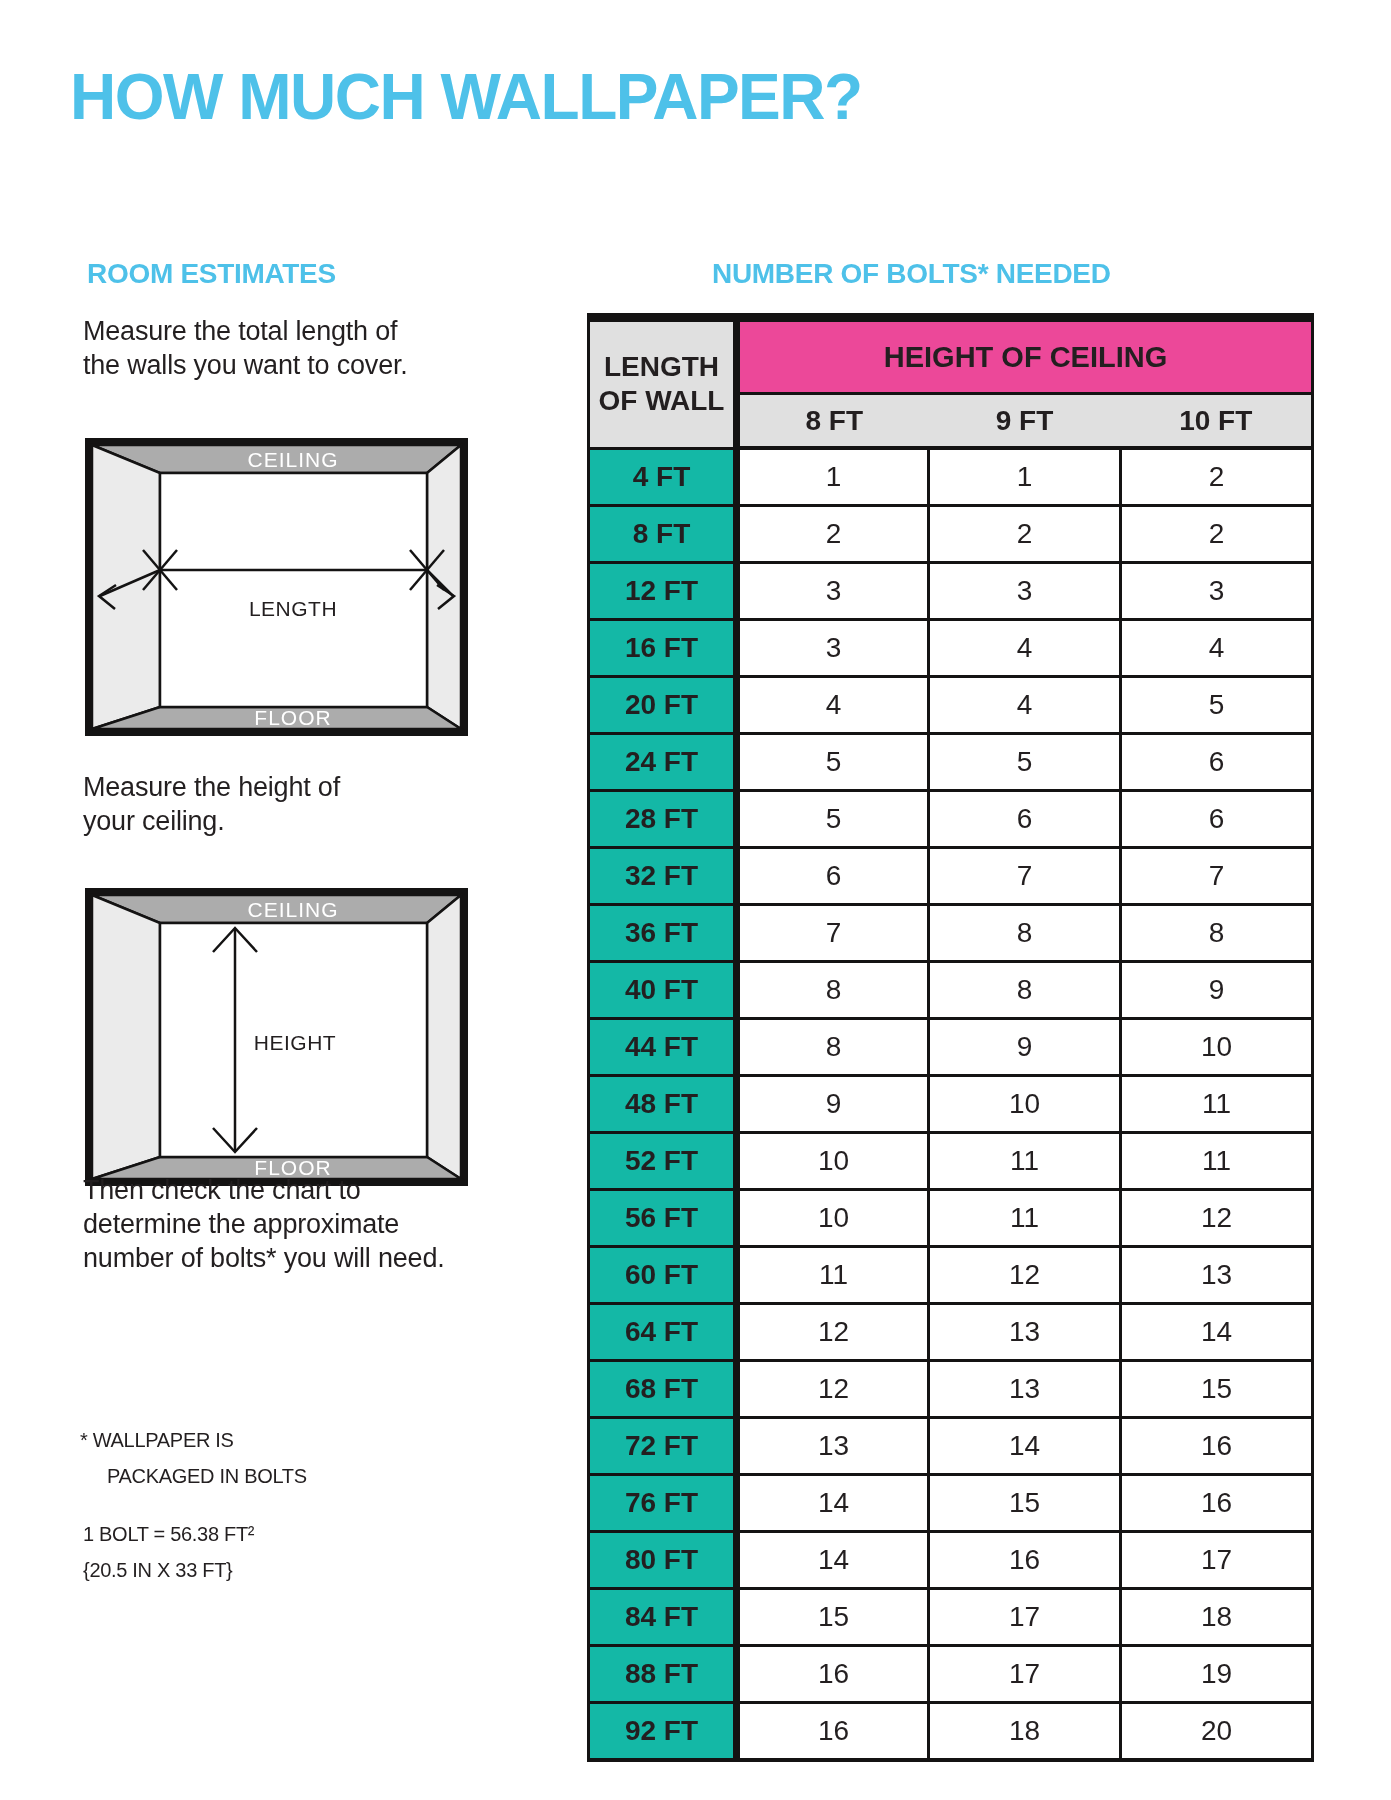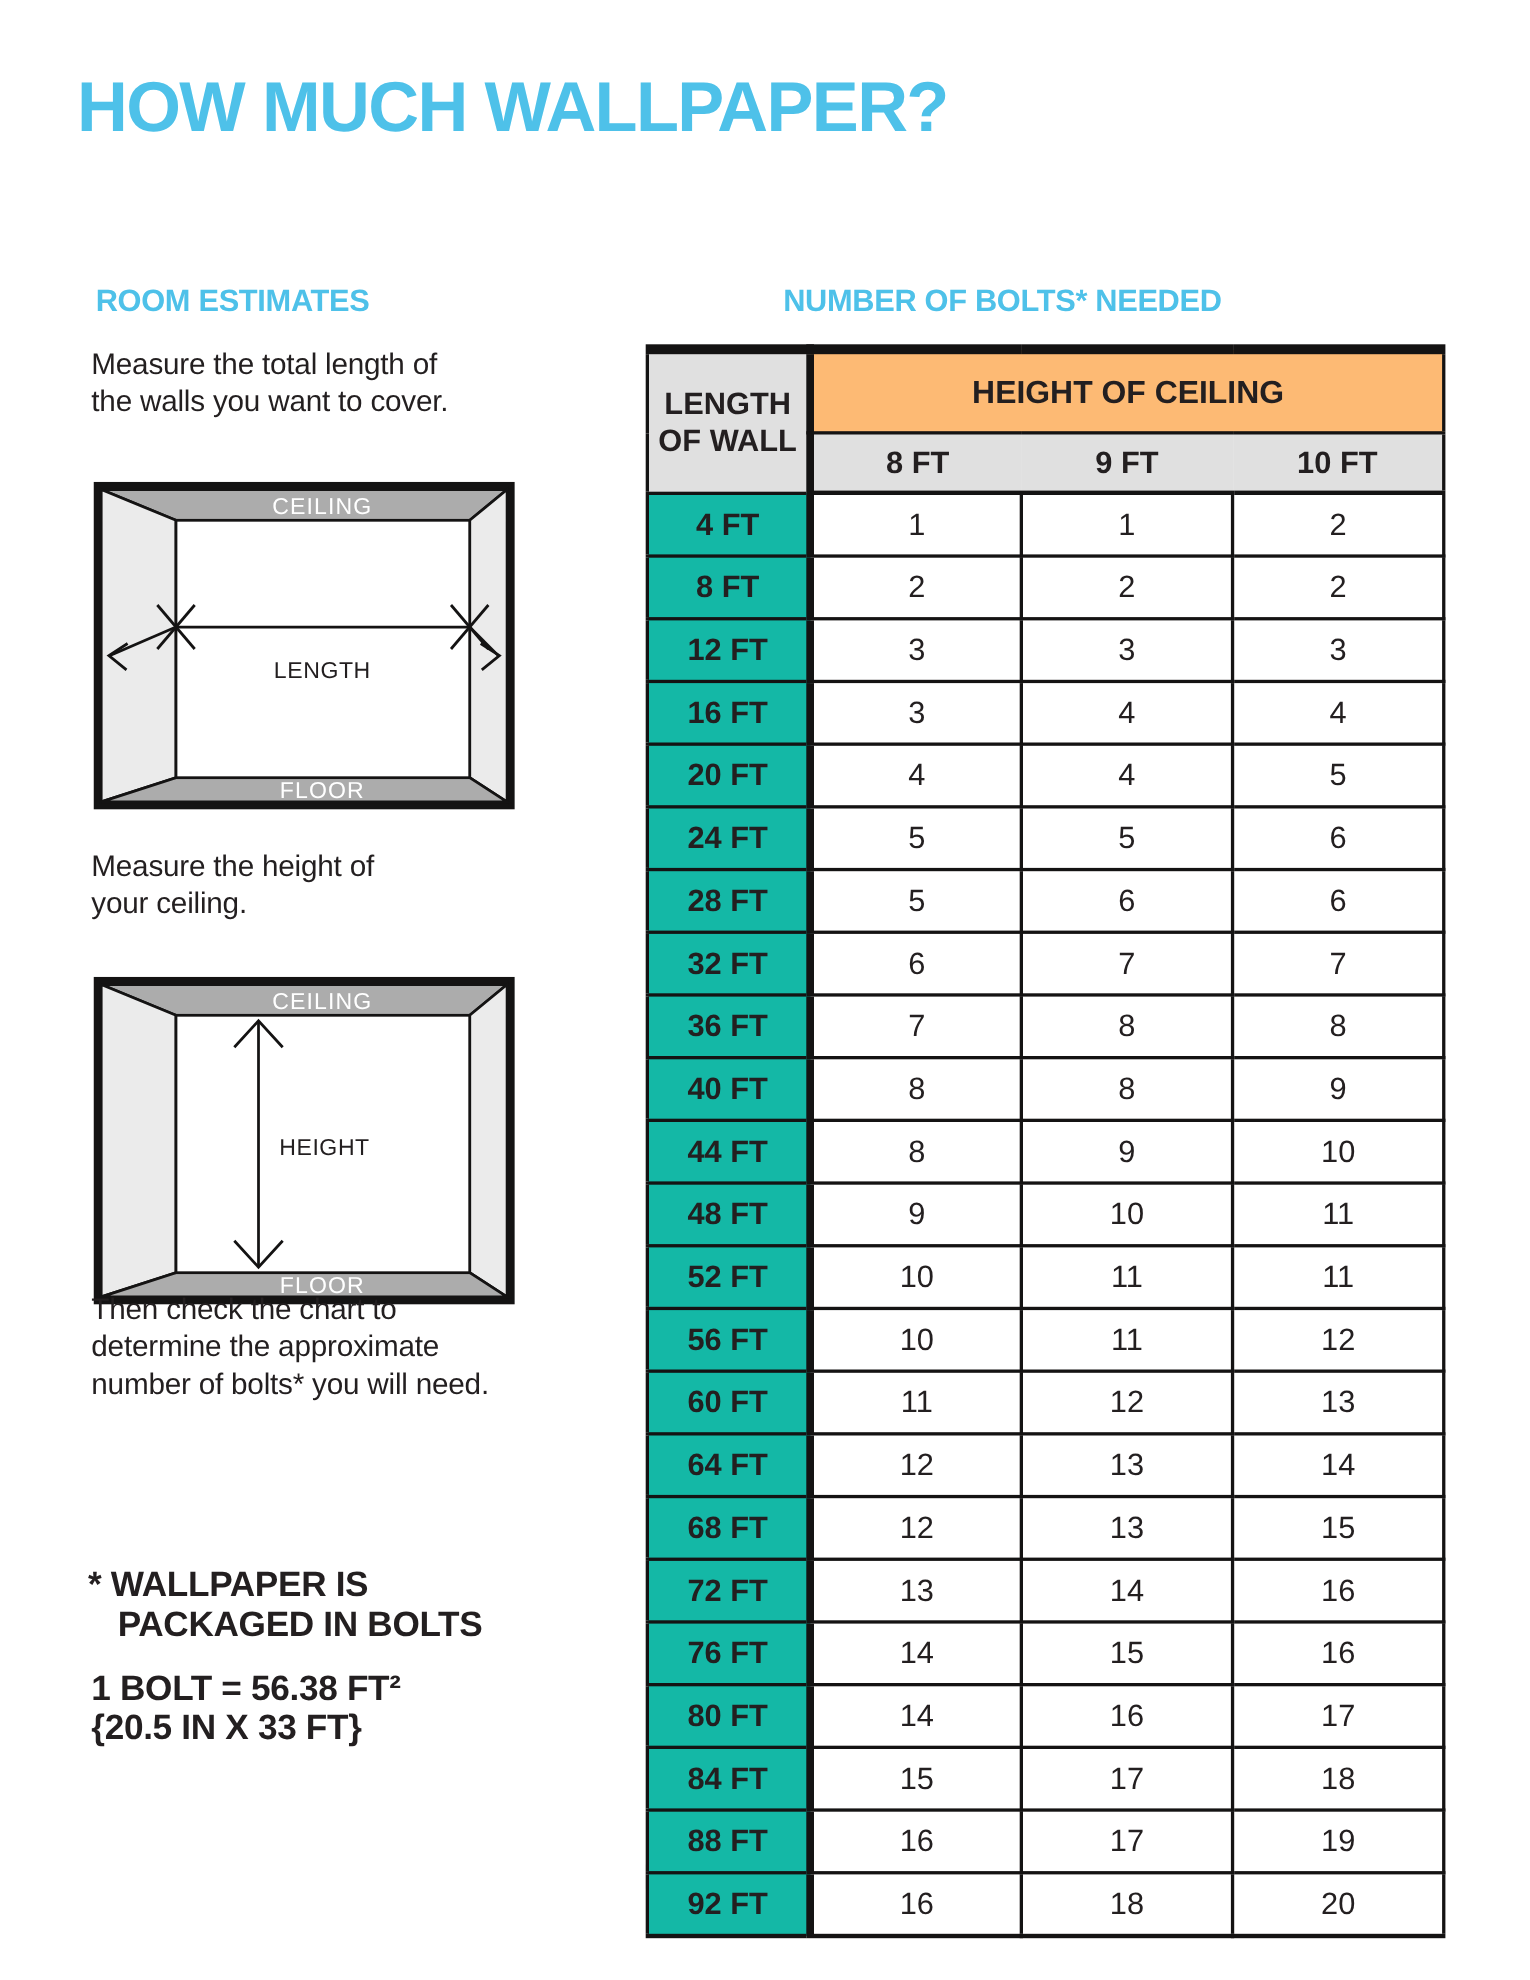--- a/index.html
+++ b/index.html
@@ -18,21 +18,21 @@
   }
   #room-estimates-heading{left:87px;top:258px;}
   #bolts-heading{left:712px;top:258px;}
   .para{
     left:83px;font-size:27px;line-height:34px;letter-spacing:-0.2px;
   }
   #para-length{top:314px;}
   #para-height{top:770px;}
   #para-chart{top:1173px;}
   .footnote{
-    left:80px;font-size:32px;font-weight:bold;line-height:36px;letter-spacing:-0.3px;
+    left:80px;font-size:20px;font-weight:normal;line-height:36px;letter-spacing:-0.3px;
   }
   #footnote-bolts{top:1422px;}
   #footnote-bolts .indent{padding-left:27px;display:block;}
   #bolt-equiv{top:1516px;left:83px;}
   .diagram{width:383px;height:298px;}
   #diagram-length{left:85px;top:438px;}
   #diagram-height{left:85px;top:888px;}
   svg text{font-family:"Liberation Sans","DejaVu Sans",sans-serif;}
 
   
@@ -44,21 +44,21 @@
   }
   col.c0{width:148px;}
   col.cd{width:192px;}
   th,td{text-align:center;vertical-align:middle;font-size:28px;color:#231F20;}
   th{font-weight:bold;}
   td{font-weight:normal;background:#ffffff;border:3px solid #141313;height:52px;}
   .rowhead{
     background:#E0E0E0;border-right:7px solid #141313;border-bottom:3px solid #141313;
     line-height:34px;
   }
-  .hoc{background:#fdba74;border-bottom:3px solid #141313;height:68px;font-size:29px;}
+  .hoc{background:#ec4899;border-bottom:3px solid #141313;height:68px;font-size:29px;}
   .subhead{background:#E0E0E0;border-bottom:4px solid #141313;height:49px;}
   .rlabel{
     background:#14b8a6;border-right:7px solid #141313;border-bottom:3px solid #141313;
   }
   #table-stub{left:587px;top:1695px;width:151px;height:22px;background:#E4E4E4;z-index:0;}
 </style>
 </head>
 <body>
 
 <div class="abs blue" id="page-title">HOW MUCH WALLPAPER?</div>

